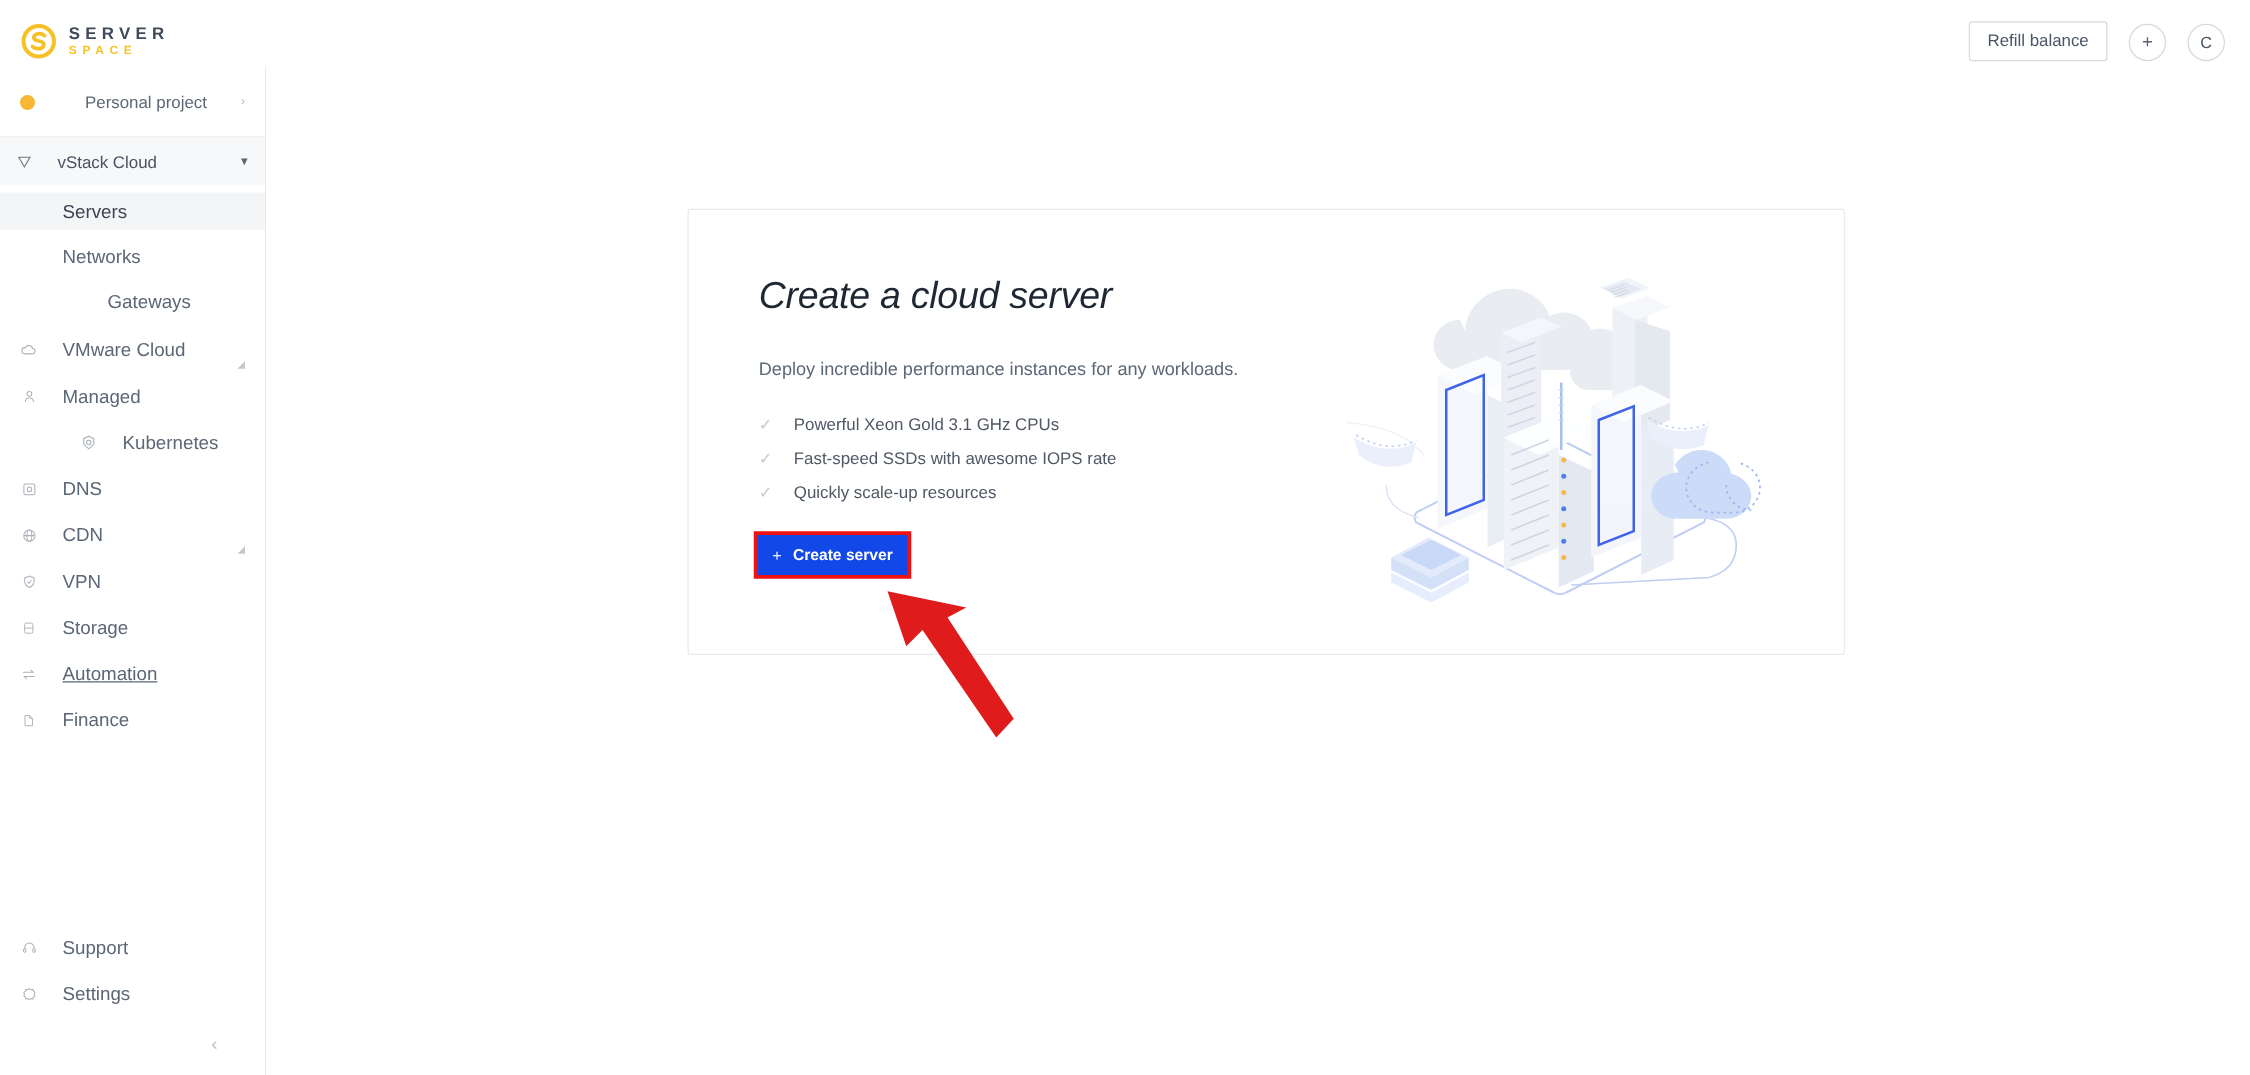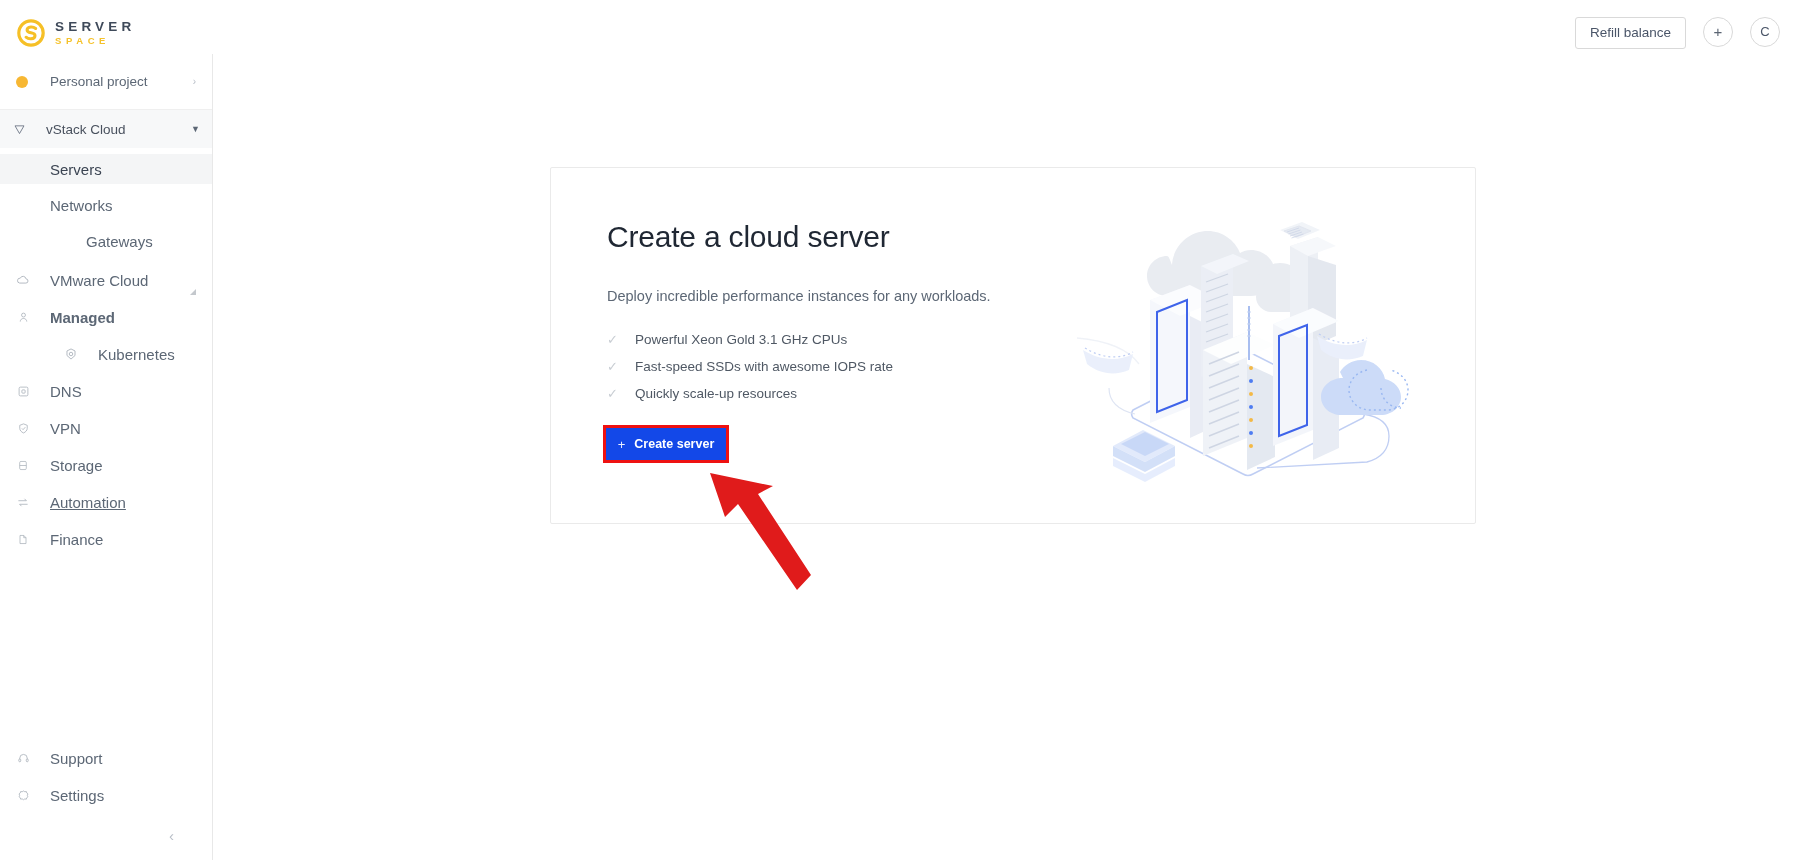--- a/index.html
+++ b/index.html
@@ -22,21 +22,21 @@
   .logo-text { display: flex; flex-direction: column; justify-content: center; line-height: 1; }
   .logo-top {
     font-size: 13.5px; font-weight: bold; letter-spacing: 4.2px;
     color: #3f4a5a;
   }
   .logo-bottom {
     font-size: 9.5px; font-weight: bold; letter-spacing: 4.6px;
     color: #f5c22b; margin-top: 3px;
   }
   .header-right {
-    margin-left: auto; display: flex; align-items: flex-start; gap: 17px; margin-right: 20px;
+    margin-left: auto; display: flex; align-items: flex-end; gap: 17px; margin-right: 20px;
   }
   .refill-btn {
     border: 1px solid #d9d9d9; background: #fff; border-radius: 3px;
     padding: 0 14px; height: 32px; line-height: 30px;
     font-size: 13.5px; color: #4a5568; cursor: pointer;
     font-family: "Liberation Sans", sans-serif;
   }
   .circle-btn {
     width: 30px; height: 30px; border-radius: 50%;
     border: 1px solid #d9d9d9; background: #fff;
@@ -46,21 +46,21 @@
   }
   .circle-btn.avatar { font-size: 13px; color: #4a5568; }
 
   
   .sidebar {
     position: absolute; top: 54px; left: 0; width: 213px; height: 806px;
     background: #fff; border-right: 1px solid #e8e8e8;
   }
   .proj-row {
     height: 56px; display: flex; align-items: center; padding: 0 16px;
-    border-bottom: 1px solid #efefef; cursor: pointer;
+    border-bottom: 1px solid #efefef; cursor: pointer; gap: 18px;
   }
   .proj-dot {
     width: 12px; height: 12px; border-radius: 50%;
     background: #f7b733; flex: 0 0 auto;
   }
   .proj-label { margin-left: 22px; font-size: 13.5px; color: #5c6775; }
   .proj-arrow { margin-left: auto; color: #b8bec7; font-size: 10px; }
 
   .group-head {
     height: 38px; display: flex; align-items: center; padding: 0 12px;
@@ -97,21 +97,21 @@
   .main { position: absolute; top: 54px; left: 213px; width: 1587px; height: 806px; background: #fff; }
 
   .card {
     position: absolute; left: 337px; top: 113px;
     width: 926px; height: 357px;
     border: 1px solid #eaeaea; background: #fff; border-radius: 2px;
   }
   .card-inner { position: relative; width: 100%; height: 100%; }
   .card-left { position: absolute; left: 56px; top: 52px; width: 470px; }
   .card-title {
-    font-size: 30px; color: #1f2733; font-weight: normal; letter-spacing: -0.2px;
+    font-size: 30px; color: #1f2733; font-weight: normal; letter-spacing: -0.2px; font-style: italic;
   }
   .card-sub { margin-top: 34px; font-size: 14.5px; color: #5c6775; }
   .feat-list { margin-top: 22px; }
   .feat {
     display: flex; align-items: center; height: 27px;
     font-size: 13.5px; color: #4f5864;
   }
   .feat .chk { width: 14px; color: #c8cdd3; font-size: 13px; flex: 0 0 auto; }
   .feat .txt { margin-left: 14px; }
 
@@ -191,21 +191,21 @@
     <div class="nav-item">
       <span class="ic">
         <svg width="14" height="14" viewBox="0 0 16 16">
             <path d="M4.2 11.5h7a2.4 2.4 0 00.2-4.8 3.4 3.4 0 00-6.5-.8A2.6 2.6 0 004.2 11.5z" fill="none" stroke="#aab1ba" stroke-width="1"></path>
           </svg>
       </span>
       <span class="lbl">VMware Cloud</span>
       <span class="tri"><span class="tri-glyph"></span></span>
     </div>
 
-    <div class="nav-item" style="margin-top:7px;font-weight:bold;">
+    <div class="nav-item" style="margin-top:7px;">
       <span class="ic">
         <svg width="13" height="13" viewBox="0 0 16 16">
             <circle cx="8" cy="5" r="2.4" fill="none" stroke="#aab1ba" stroke-width="1"></circle>
             <path d="M4 13c0-2.3 1.8-3.8 4-3.8s4 1.5 4 3.8" fill="none" stroke="#aab1ba" stroke-width="1"></path>
           </svg>
       </span>
       <span class="lbl">Managed</span>
     </div>
 
     <div class="nav-item" style="margin-top:7px;margin-left:48px;">
@@ -221,20 +221,31 @@
     <div class="nav-item" style="margin-top:7px;">
       <span class="ic">
         <svg width="13" height="13" viewBox="0 0 16 16">
             <rect x="2.6" y="2.6" width="10.8" height="10.8" rx="1.6" fill="none" stroke="#aab1ba" stroke-width="1"></rect>
             <rect x="6" y="6" width="4" height="4" rx="1" fill="none" stroke="#aab1ba" stroke-width="1"></rect>
           </svg>
       </span>
       <span class="lbl">DNS</span>
     </div>
 
+    <div class="nav-item" style="margin-top:7px;">
+      <span class="ic">
+        <svg width="13" height="13" viewBox="0 0 16 16">
+            <circle cx="8" cy="8" r="5.5" fill="none" stroke="#aab1ba" stroke-width="1"></circle>
+            <ellipse cx="8" cy="8" rx="2.4" ry="5.5" fill="none" stroke="#aab1ba" stroke-width="1"></ellipse>
+            <path d="M2.6 8h10.8" stroke="#aab1ba" stroke-width="1"></path>
+          </svg>
+      </span>
+      <span class="lbl">CDN</span>
+      <span class="tri"><span class="tri-glyph"></span></span>
+    </div>
 
     <div class="nav-item" style="margin-top:7px;">
       <span class="ic">
         <svg width="13" height="13" viewBox="0 0 16 16">
             <path d="M8 2.3l4.6 1.8v3.6c0 2.6-1.9 4.6-4.6 5.8-2.7-1.2-4.6-3.2-4.6-5.8V4.1z" fill="none" stroke="#aab1ba" stroke-width="1"></path>
             <path d="M6 7.9l1.5 1.5L10.2 6.4" fill="none" stroke="#aab1ba" stroke-width="1"></path>
           </svg>
       </span>
       <span class="lbl">VPN</span>
     </div>

